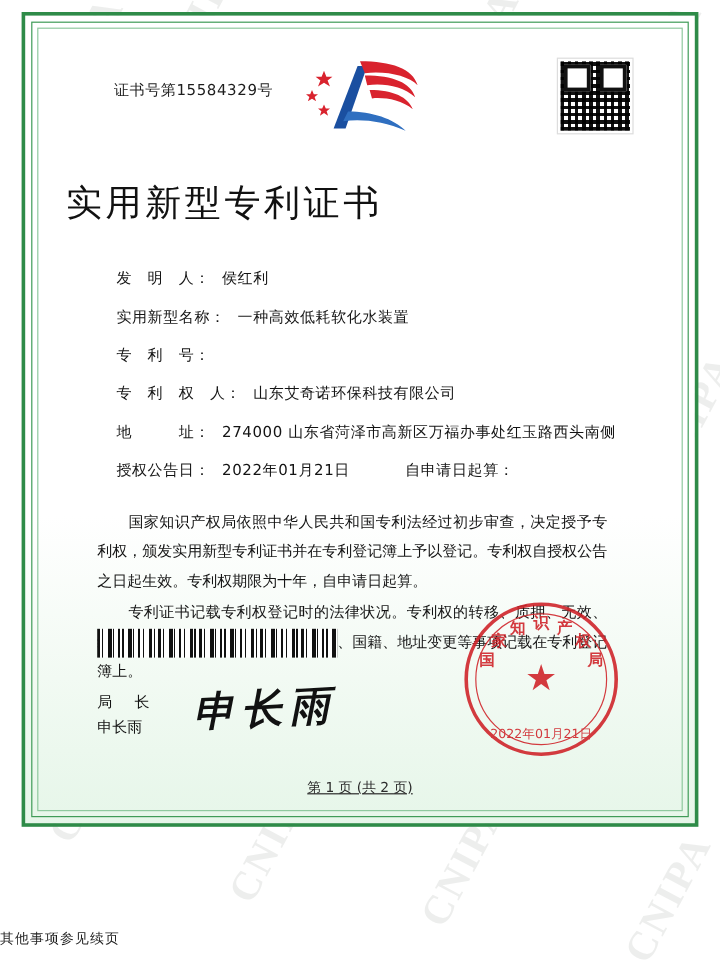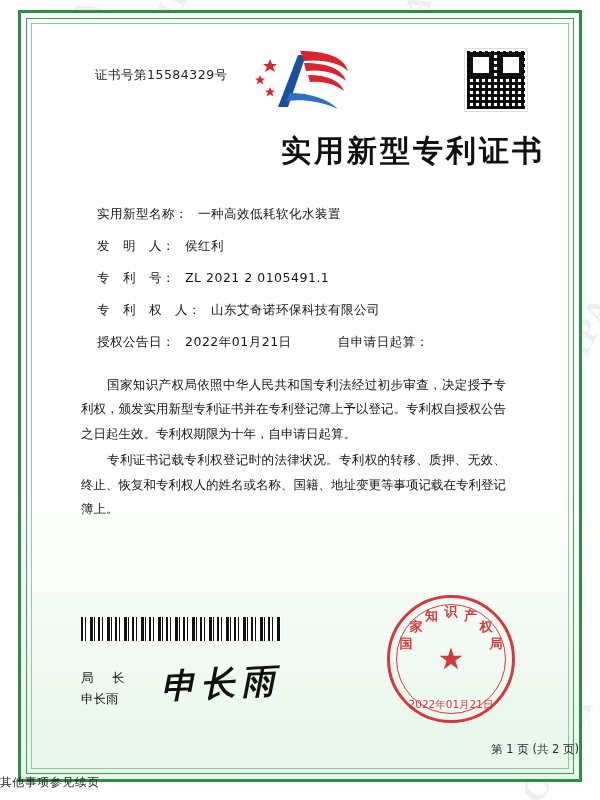--- a/index.html
+++ b/index.html
@@ -29,21 +29,21 @@
     white-space: nowrap;
     letter-spacing: 2px;
   }
 
   
   .cert {
     position: absolute;
     left: 18px;
     top: 10px;
     width: 564px;
-    height: 772px;
+    height: 679px;
     border: 3px solid #2e8b48;
     background: linear-gradient(180deg,#ffffff 0%, #ffffff 62%, #f2faf3 82%, #e6f6e9 100%);
     z-index: 2;
   }
   .cert-inner {
     position: absolute;
     inset: 5px;
     border: 1px solid #3f9b57;
   }
   .cert-inner2 {
@@ -97,27 +97,27 @@
     content: "";
     position: absolute;
     width: 16px; height: 16px;
     border: 3px solid #111;
     background: #fff;
   }
   .qr::before { left: 3px; top: 3px; }
   .qr::after { right: 3px; top: 3px; }
 
   .title {
-    text-align: right;
+    text-align: left;
     font-family: "DejaVu Sans", sans-serif;
-    font-weight: bold;
+    font-weight: normal;
     font-size: 30px;
     letter-spacing: 3px;
     color: #111;
-    margin-top: 4px;
+    margin-top: 22px;
   }
 
   
   .fields {
     margin-top: 34px;
     padding-left: 42px;
     padding-right: 20px;
   }
   .frow {
     display: flex;
@@ -234,23 +234,24 @@
     font-size: 10.5px;
     color: #cf2026;
     white-space: nowrap;
   }
 
   
   .page-foot {
     position: absolute;
     left: 0; right: 0;
     bottom: 22px;
-    text-align: right;
+    text-align: center;
     font-size: 11.5px;
     color: #2b2b2b;
+    text-decoration: underline;
   }
   .outer-foot {
     position: absolute;
     left: 0; right: 0;
     bottom: 10px;
     text-align: left;
     font-size: 11.5px;
     color: #1f1f1f;
     letter-spacing: 1px;
     z-index: 3;
@@ -303,34 +304,37 @@
         </svg>
       </div>
 
       <div class="qr"></div>
     </div>
 
     <div class="title">实用新型专利证书</div>
 
     <div class="fields">
       <div class="frow">
+        <span class="flabel">发　明　人：</span>
+        <span class="fvalue">侯红利</span>
+      </div>
+      <div class="frow">
         <span class="flabel">实用新型名称：</span>
         <span class="fvalue">一种高效低耗软化水装置</span>
       </div>
       <div class="frow">
-        <span class="flabel">发　明　人：</span>
-        <span class="fvalue">侯红利</span>
-      </div>
-      <div class="frow">
         <span class="flabel">专　利　号：</span>
-        <span class="fvalue">ZL 2021 2 0105491.1</span>
       </div>
       <div class="frow">
         <span class="flabel">专　利　权　人：</span>
         <span class="fvalue">山东艾奇诺环保科技有限公司</span>
+      </div>
+      <div class="frow">
+        <span class="flabel">地　　　址：</span>
+        <span class="fvalue">274000 山东省菏泽市高新区万福办事处红玉路西头南侧</span>
       </div>
       <div class="frow two">
         <span class="flabel">授权公告日：</span>
         <span class="fvalue">2022年01月21日</span>
         <span class="gap"></span>
         <span class="flabel">自申请日起算：</span>
       </div>
     </div>
 
     <div class="paras">

